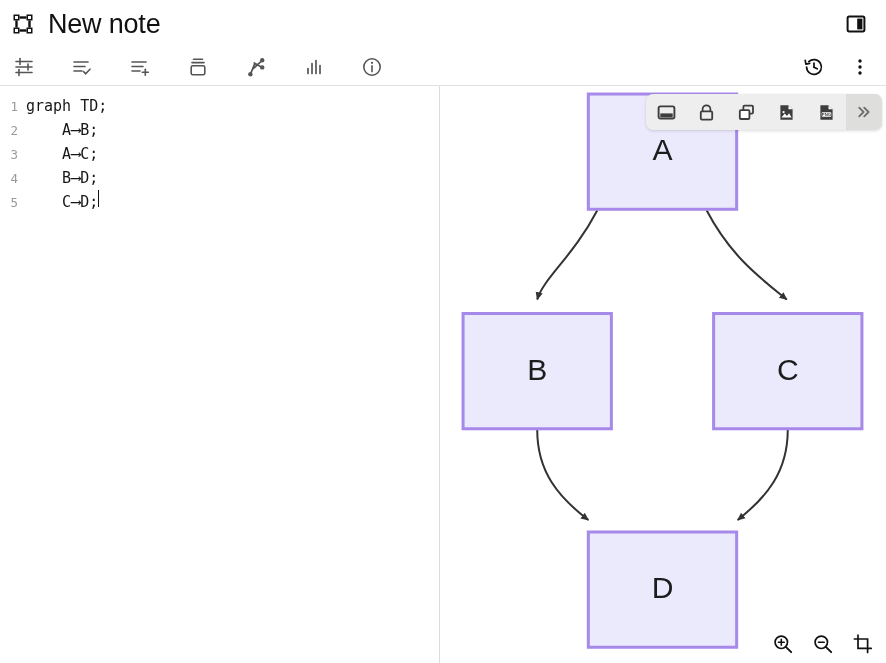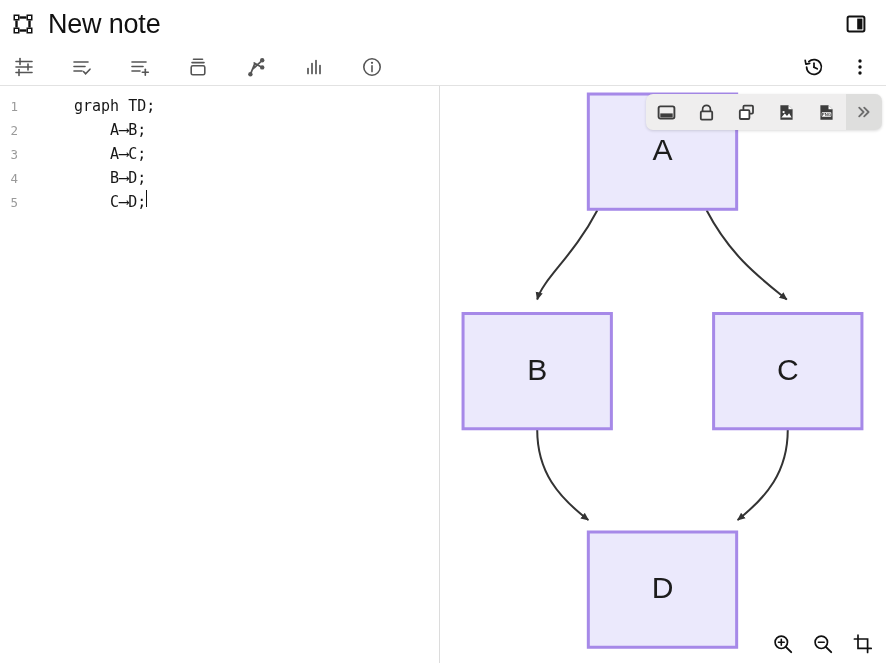--- a/index.html
+++ b/index.html
@@ -128,21 +128,20 @@
     text-align: right;
     padding-right: 8px;
     box-sizing: border-box;
     color: #9a9a9a;
     font-size: 12.5px;
     user-select: none;
   }
   .code-text {
     color: #161616;
     position: relative;
-    margin-left: 48px;
   }
   .caret {
     display: inline-block;
     width: 1px;
     height: 17px;
     background: #111;
     vertical-align: -3px;
     margin-left: 0px;
   }
 

